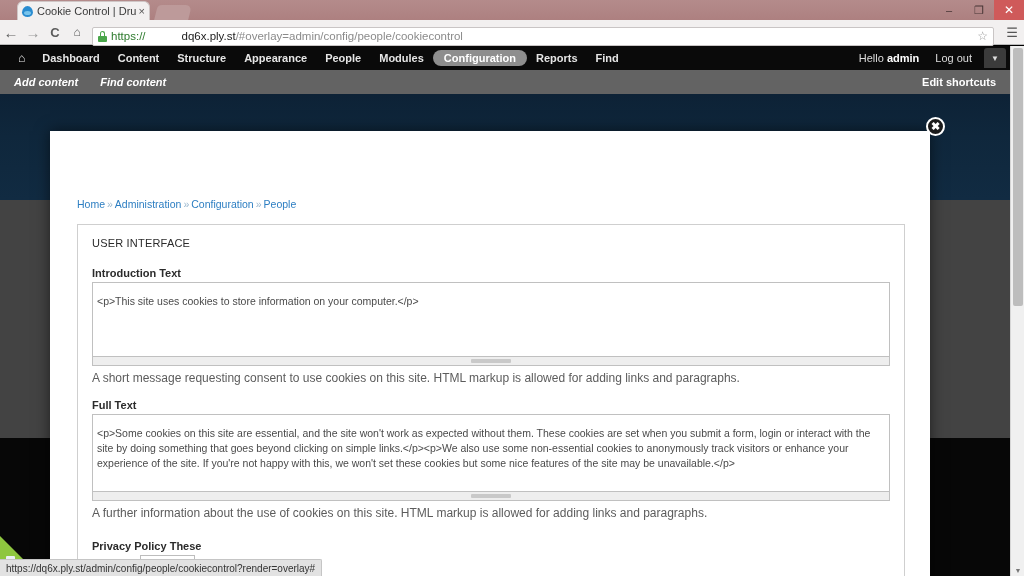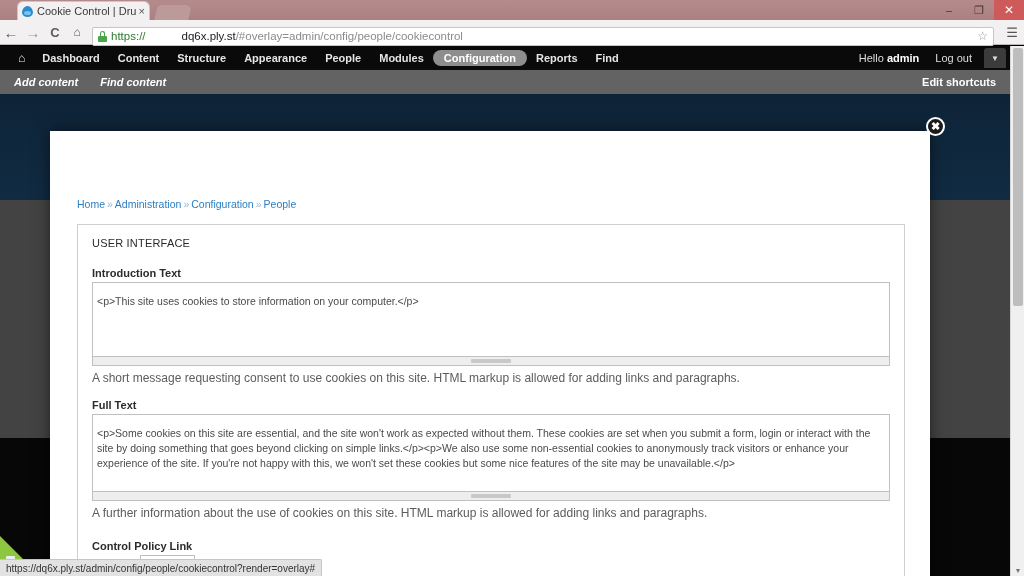--- a/index.html
+++ b/index.html
@@ -372,21 +372,21 @@
         <div class="form-item">
           <div class="form-label">Full Text</div>
           <div class="ta-wrap">
             <textarea class="ta" id="full-textarea" style="">&lt;p&gt;Some cookies on this site are essential, and the site won't work as expected without them. These cookies are set when you submit a form, login or interact with the site by doing something that goes beyond clicking on simple links.&lt;/p&gt;&lt;p&gt;We also use some non-essential cookies to anonymously track visitors or enhance your experience of the site. If you're not happy with this, we won't set these cookies but some nice features of the site may be unavailable.&lt;/p&gt;</textarea>
             <div class="grippie"></div>
           </div>
           <div class="desc">A further information about the use of cookies on this site. HTML markup is allowed for adding links and paragraphs.</div>
         </div>
 
         <div class="form-item" style="margin-top:20px;">
-          <div class="form-label">Control Policy Link</div>
+          <div class="form-label">Privacy Policy These</div>
           <div id="policy-row">
             <span id="policy-prefix">?q=node/</span>
             <input id="policy-input" type="text" value="" style="">
           </div>
           <div class="desc">Specify a node ID which represents your site's privacy policy. This will be appended to the full text message text above.</div>
         </div>
       </div>
     </div>
 
     <div id="page-scrollbar">

